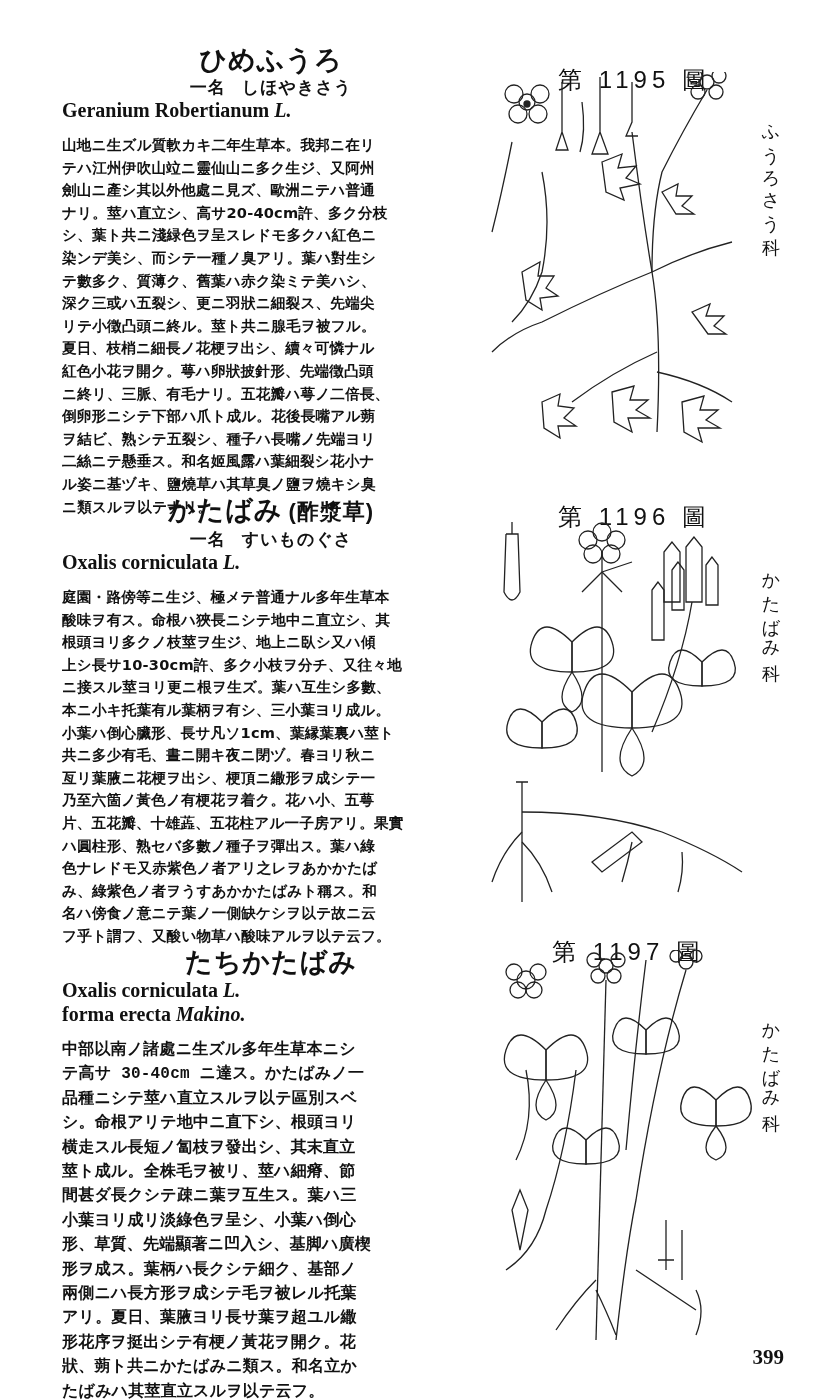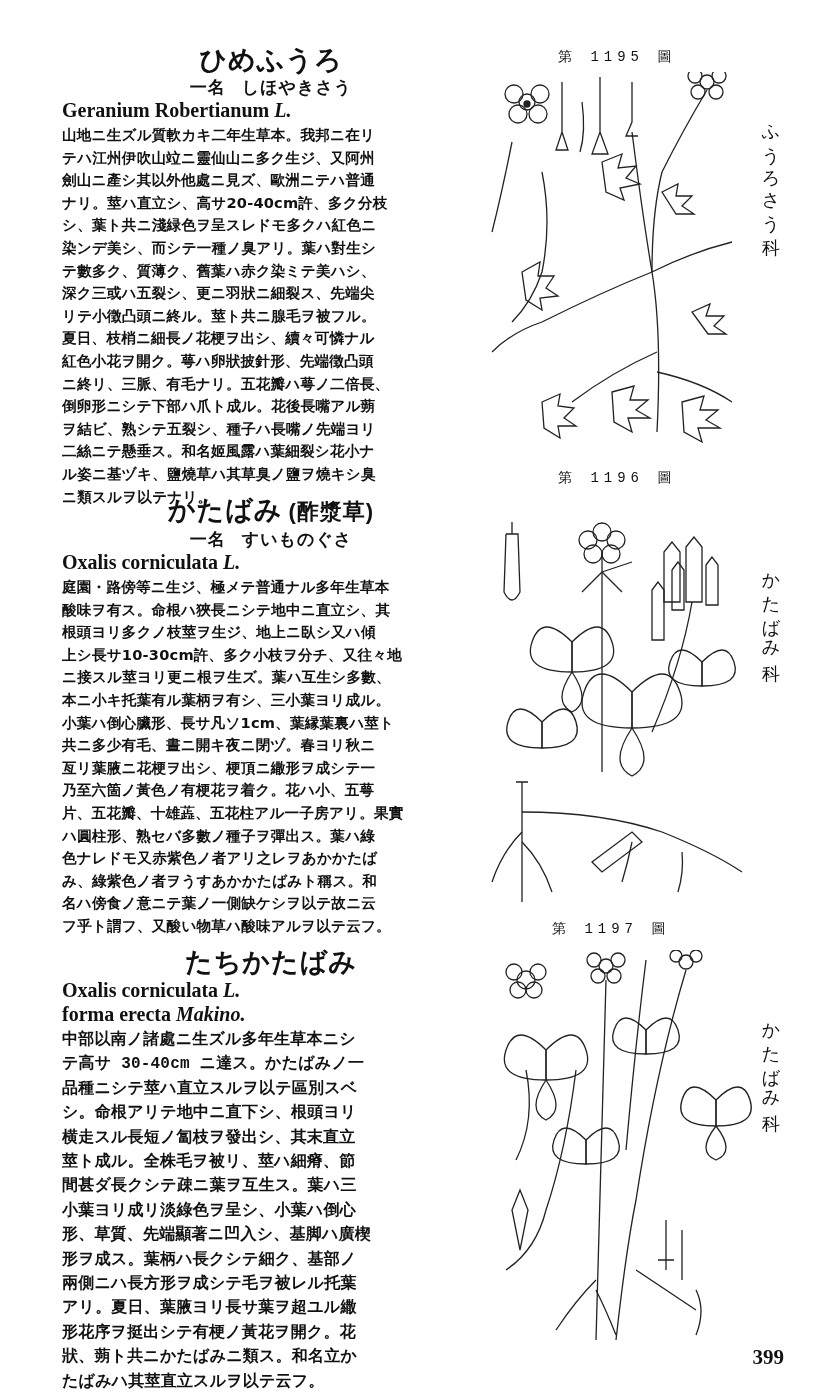--- a/index.html
+++ b/index.html
@@ -18,27 +18,27 @@
       font-family: "DejaVu Sans", sans-serif; font-weight: bold;
     }
     .entry .alias .alias-label { margin-right: 16px; }
     .entry .latin {
       font-size: 20px; line-height: 24px;
       font-family: "Liberation Serif", serif;
       font-weight: bold;
     }
     .entry .latin i { font-style: italic; }
     .entry .body {
-      margin-top: 2px; font-size: 14.6px; line-height: 22.6px; letter-spacing: 0.2px;
+      margin-top: 12px; font-size: 14.6px; line-height: 22.6px; letter-spacing: 0.2px;
       font-family: "DejaVu Sans", sans-serif; font-weight: bold; text-align: justify;
     }
     .entry .body .line { display: block; white-space: nowrap; overflow: hidden; }
 
     .figure-label {
-      position: absolute; font-size: 14px; font-family: Liberation Mono, monospace; letter-spacing: 5px;
+      position: absolute; font-size: 24px; font-family: Liberation Sans, sans-serif; letter-spacing: 5px; margin-top: 16px;
     }
     .family {
       position: absolute; width: 20px; font-size: 18px; line-height: 22px;
       font-family: "DejaVu Sans", sans-serif; writing-mode: vertical-rl; letter-spacing: 2px;
     }
     .illus { position: absolute; }
     .illus svg { width: 100%; height: 100%; display: block; }
     .page-number {
       position: absolute; right: 56px; bottom: 30px; font-size: 21px; font-weight: bold;
       font-family: "Liberation Serif", serif;
@@ -150,21 +150,21 @@
     <span class="line">乃至六箇ノ黃色ノ有梗花ヲ着ク。花ハ小、五萼</span>
     <span class="line">片、五花瓣、十雄蕋、五花柱アル一子房アリ。果實</span>
     <span class="line">ハ圓柱形、熟セバ多數ノ種子ヲ彈出ス。葉ハ綠</span>
     <span class="line">色ナレドモ又赤紫色ノ者アリ之レヲあかかたば</span>
     <span class="line">み、綠紫色ノ者ヲうすあかかたばみト稱ス。和</span>
     <span class="line">名ハ傍食ノ意ニテ葉ノ一側缺ケシヲ以テ故ニ云</span>
     <span class="line">フ乎ト謂フ、又酸い物草ハ酸味アルヲ以テ云フ。</span>
   </div>
 </div>
 
-<div class="figure-label" style="left:558px; top:469px;">第 1196 圖</div>
+<div class="figure-label" style="left:558px; top:485px;">第 1196 圖</div>
 <div class="family" style="left:762px; top:560px;">かたばみ科</div>
 
 <div class="illus" style="left:482px; top:512px; width:270px; height:390px;">
   <svg viewBox="0 0 270 390" fill="none" stroke="#222" stroke-width="1.3">
 
     <path d="M30 10 L30 22 M24 22 L36 22 L38 80 Q30 96 22 80 L24 22"></path>
 
     <g>
         <circle cx="120" cy="20" r="9"></circle>
         <circle cx="106" cy="28" r="9"></circle>

